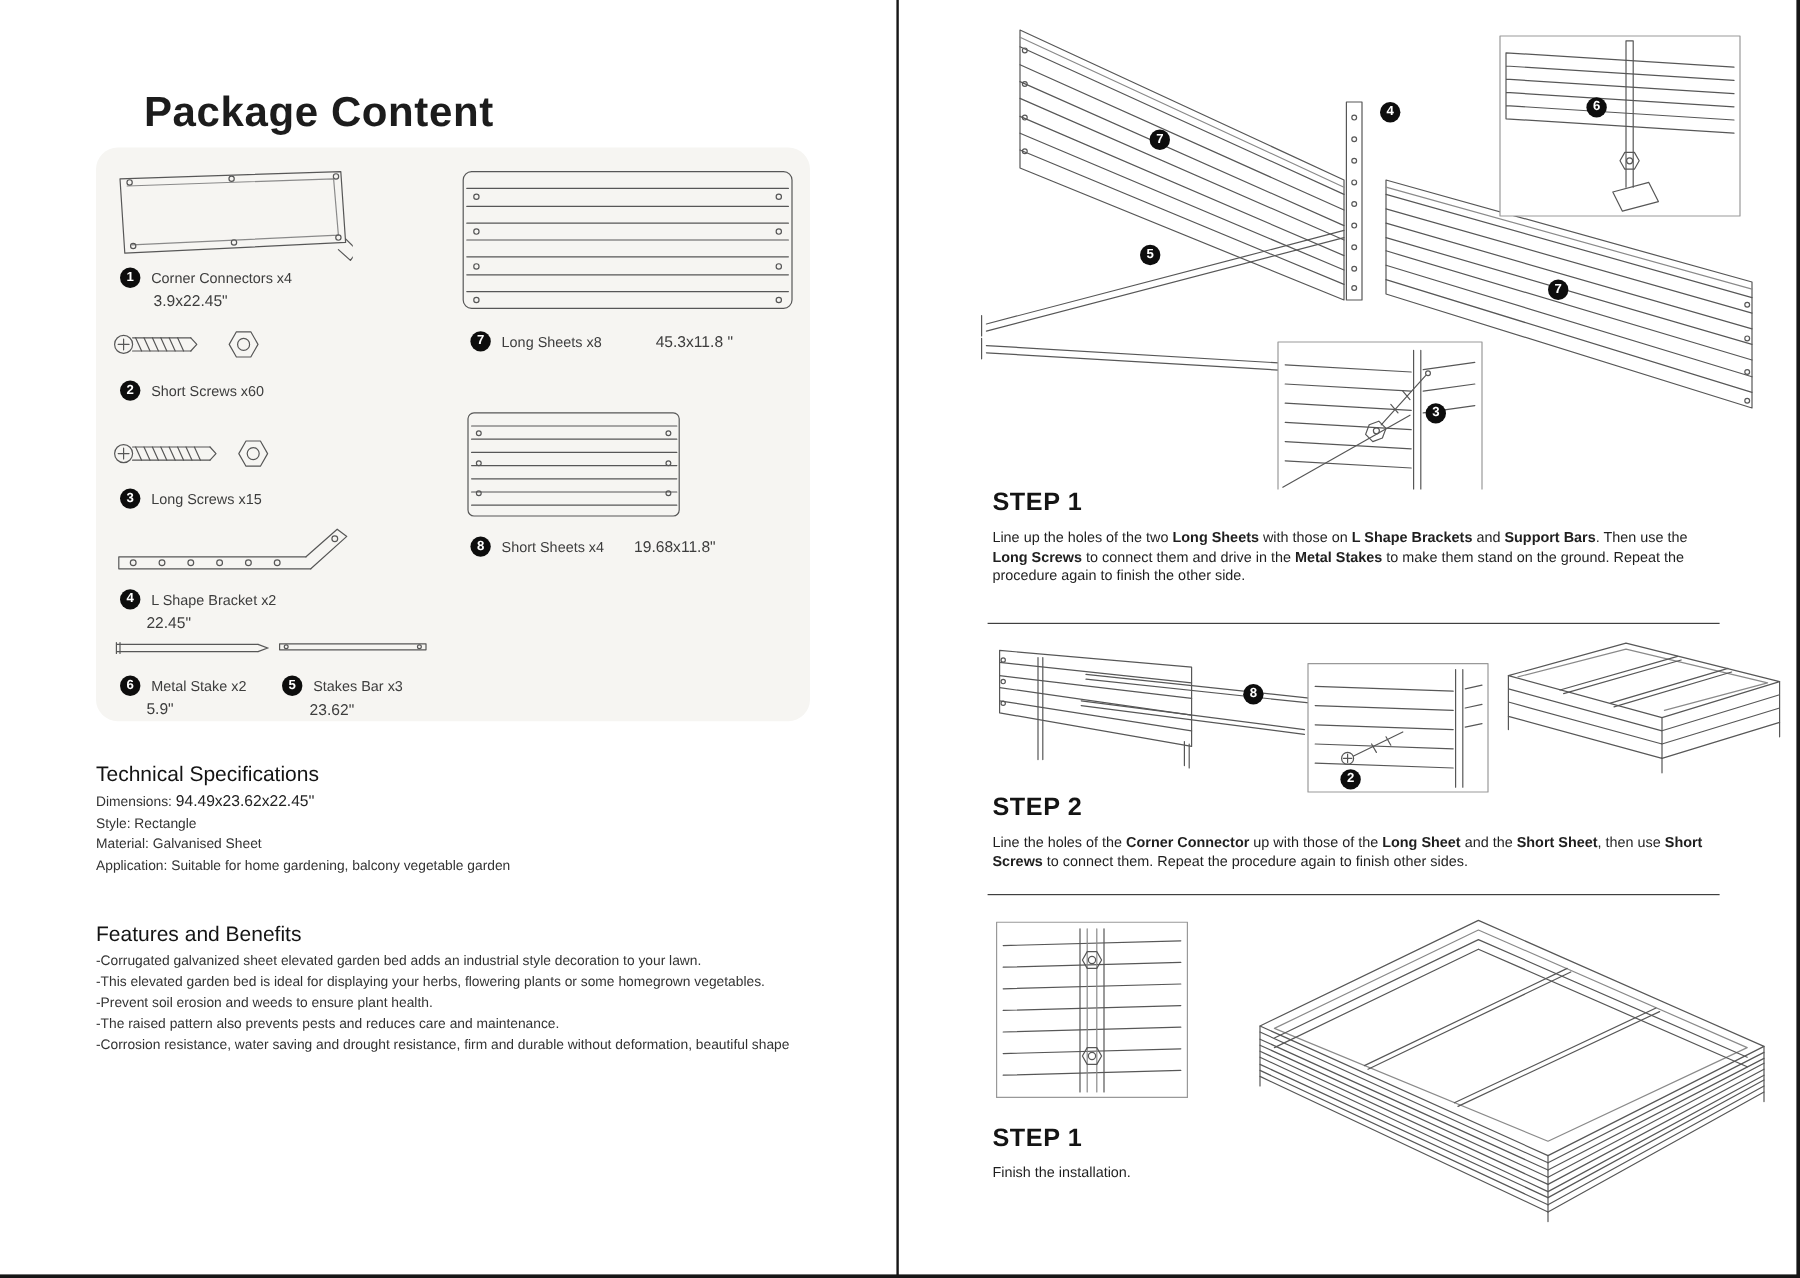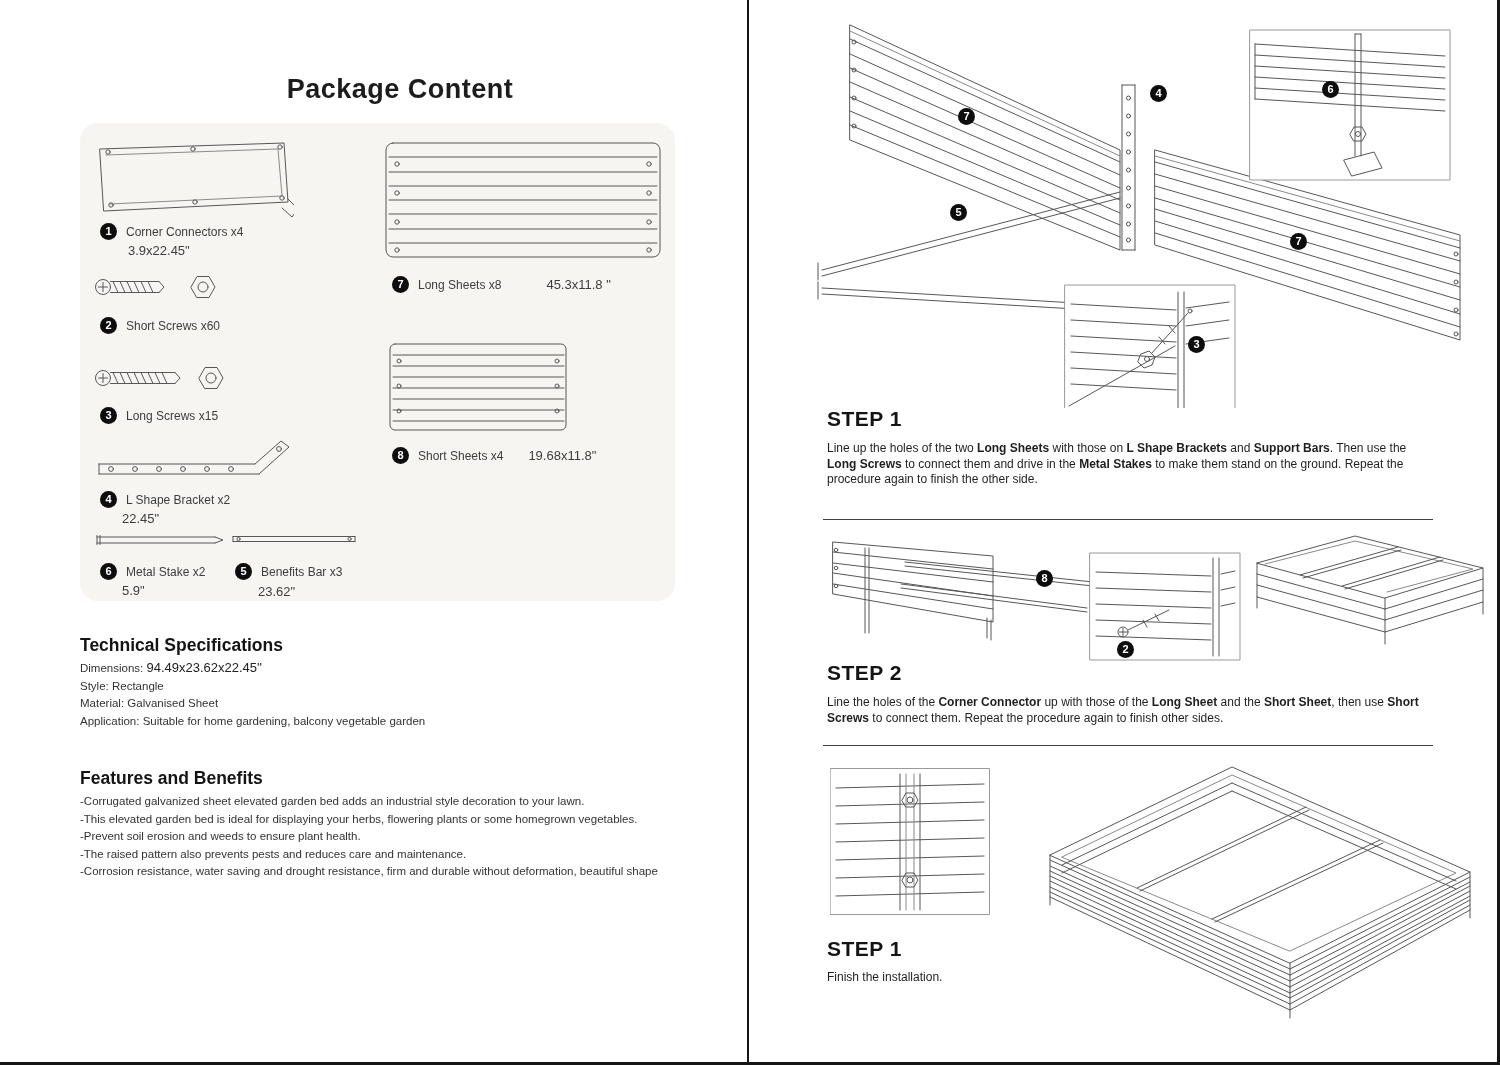--- a/index.html
+++ b/index.html
@@ -11,38 +11,38 @@
   .abs { position:absolute; }
   .page { position:absolute; top:0; height:1065px; }
   .page-left { left:0; width:747px; }
   .page-right { left:750px; width:750px; }
   .divider-v { position:absolute; left:747px; top:0; width:2px; height:1065px; background:#161616; }
   .edge-bottom { position:absolute; left:0; top:1062px; width:1500px; height:3px; background:#161616; }
   .edge-right { position:absolute; left:1497px; top:0; width:3px; height:1065px; background:#161616; }
 
   .page-title {
     position:absolute; left:120px; top:74px; width:560px;
-    text-align:center; font-size:27px; font-weight:700; color:#1c1c1c; letter-spacing:.5px;
+    text-align:left; font-size:35px; font-weight:700; color:#1c1c1c; letter-spacing:.5px;
   }
   .panel {
     position:absolute; left:80px; top:123px; width:595px; height:478px;
     background:#f6f5f2; border-radius:18px;
   }
   .callout {
     width:17px; height:17px; border-radius:50%; background:#0d0d0d; color:#fff;
     font-size:11px; font-weight:700; display:flex; align-items:center; justify-content:center;
     flex:0 0 17px; line-height:1;
   }
   .part-row { display:flex; align-items:center; gap:9px; }
   .part-label { font-size:12px; color:#3d3d3d; white-space:nowrap; }
   .part-size { font-size:13px; color:#3d3d3d; white-space:nowrap; }
   .inline-size { margin-left:36px; }
   .inline-size-sm { margin-left:16px; }
 
-  .section-heading { font-size:17.5px; font-weight:700; color:#141414; }
+  .section-heading { font-size:17.5px; font-weight:400; color:#141414; }
   .spec-line, .feature-line { font-size:11.5px; color:#333; line-height:17.6px; }
   .spec-dim-value { font-size:13px; color:#222; }
 
   .step-heading { font-size:21px; font-weight:700; color:#141414; letter-spacing:.5px; }
   .step-body { font-size:12px; line-height:15.5px; color:#1f1f1f; }
   .step-body b { font-weight:700;text-align:right; }
   .hr { height:1px; background:#3f3f3f; }
 
   svg { display:block; }
 </style>
@@ -139,21 +139,21 @@
           <circle cx="119.5" cy="7" r="1.6"></circle>
       </g>
     </svg>
     <div class="part-row abs" style="left:20px;top:440px">
       <span class="callout">6</span>
       <span class="part-label">Metal Stake x2</span>
     </div>
     <div class="part-size abs" style="left:42px;top:460px">5.9"</div>
     <div class="part-row abs" style="left:155px;top:440px">
       <span class="callout">5</span>
-      <span class="part-label">Benefits Bar x3</span>
+      <span class="part-label">Stakes Bar x3</span>
     </div>
     <div class="part-size abs" style="left:178px;top:461px">23.62"</div>
 
     <svg class="abs" style="left:303px;top:16px" width="282" height="124" viewBox="0 0 282 124">
       <g stroke="#575757" fill="none" stroke-width="1" stroke-linecap="round" stroke-linejoin="round">
         <rect x="3" y="4" width="274" height="114" rx="7"></rect>
         <path d="M6 18 H274 M6 33 H274 M6 47 H274 M6 61 H274 M6 75 H274 M6 90 H274 M6 104 H274"></path>
         <circle cx="14" cy="25" r="2.2"></circle>
           <circle cx="14" cy="54" r="2.2"></circle>
           <circle cx="14" cy="83" r="2.2"></circle>

